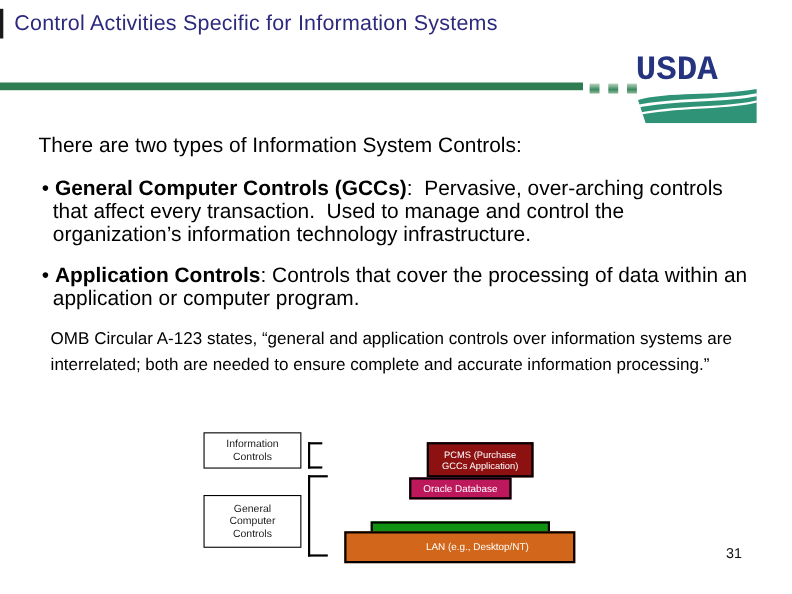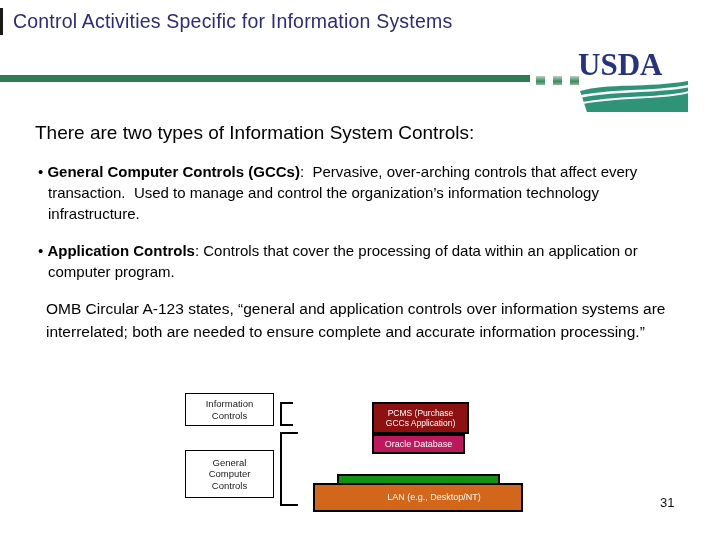--- a/index.html
+++ b/index.html
@@ -13,27 +13,27 @@
   .slide-title{
     position:absolute;left:13px;top:10px;width:660px;
     font-size:19.5px;font-weight:normal;color:#2d2a7e;letter-spacing:0.2px;
   }
   .green-rule{position:absolute;left:0;top:75px;width:530px;height:7px;background:#2e7d52;}
   .sq{position:absolute;top:76px;width:9px;height:9px;
       background:linear-gradient(180deg,#b7d2bd 0%,#3c8a60 60%,#8db79a 100%);}
   .sq1{left:536px;} .sq2{left:553px;} .sq3{left:570px;}
   .usda{position:absolute;left:578px;top:50px;width:112px;}
   .usda-text{
-    font-family:Liberation Serif, serif;font-weight:bold;
+    font-family:Liberation Mono, monospace;font-weight:bold;
     font-size:31px;line-height:30px;color:#26337f;letter-spacing:0px;
   }
   .usda-shape{position:absolute;left:2px;top:30px;}
   
   .intro{position:absolute;left:35px;top:120px;width:650px;font-size:19px;line-height:25px;}
-  .bullet{position:absolute;left:38px;width:632px;font-size:15px;line-height:21px;
+  .bullet{position:absolute;left:38px;width:632px;font-size:19px;line-height:21px;
           text-indent:-10px;padding-left:10px;}
   .bullet.b1{top:161px;}
   .bullet.b2{top:240px;}
   .bullet b{font-weight:bold;}
   .quote{position:absolute;left:46px;top:298px;width:634px;font-size:15.5px;line-height:22.5px;}
   
   .label-box{
     position:absolute;left:185px;width:89px;background:#fff;border:1px solid #000;
     box-sizing:border-box;display:flex;flex-direction:column;align-items:center;
     justify-content:center;font-size:9.5px;line-height:11.5px;text-align:center;color:#1a1a1a;
@@ -41,21 +41,21 @@
   .label-app{top:393px;height:33px;}
   .label-gcc{top:450px;height:48px;}
   .bracket{position:absolute;border:2px solid #000;border-right:none;background:transparent;box-sizing:border-box;}
   .bracket-app{left:280px;top:402px;width:13px;height:24px;}
   .bracket-gcc{left:280px;top:432px;width:18px;height:74px;}
   .layer{
     position:absolute;border:2px solid #000;box-sizing:border-box;color:#fff;
     display:flex;flex-direction:column;align-items:center;justify-content:center;
     text-align:center;font-size:9px;line-height:10.5px;
   }
-  .layer-pcms  {left:372px;top:402px;width:97px;height:32px;font-size:8.5px;}
+  .layer-pcms  {left:388px;top:402px;width:97px;height:32px;font-size:8.5px;}
   .layer-oracle{left:372px;top:434px;width:93px;height:20px;}
   .layer-os    {left:337px;top:474px;width:163px;height:26px;}
   .layer-lan   {left:313px;top:483px;width:210px;height:29px;padding-left:32px;}
   .page-number{position:absolute;left:660px;top:495px;font-size:13px;color:#111;}
 </style>
 </head>
 <body>
 
 <div class="slide">
 

